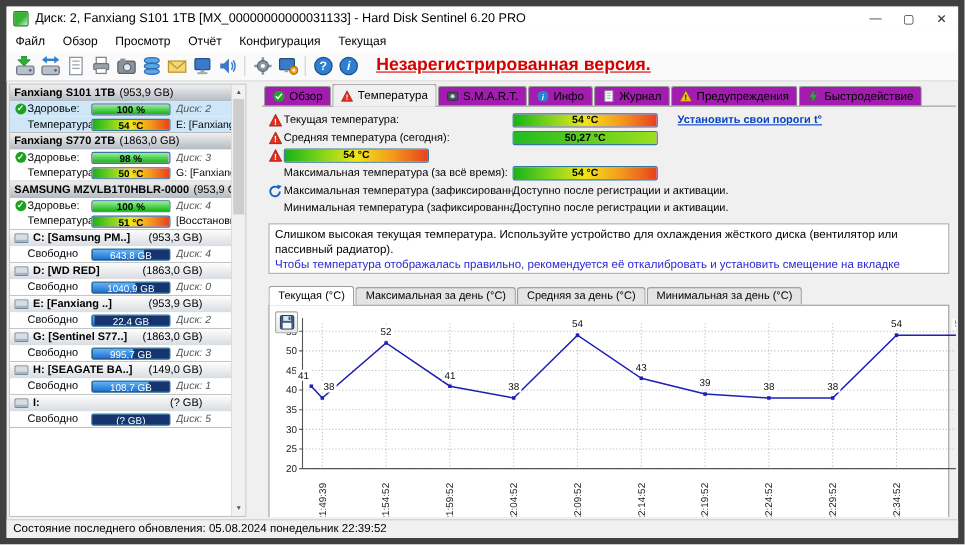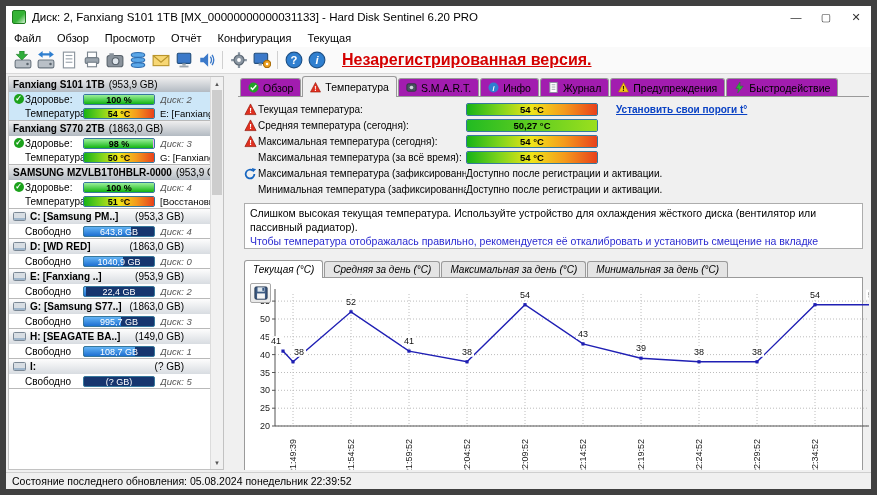--- a/index.html
+++ b/index.html
@@ -74,21 +74,21 @@
   .trow .tlabel { width: 208px; flex: none; white-space: nowrap; overflow: hidden; }
   .mbar { width: 132px; height: 13px; }
   .mbar .bar-text { line-height: 12px; font-size: 9.5px; }
   .locked-text { font-size: 10px; }
   .tlink { margin-left: 18px; font-size: 10px; font-weight: bold; color: #0a42c4; text-decoration: underline; white-space: nowrap; }
 
   .note-box { margin: 5px 6px 0 6px; background: #fff; border: 1px solid #adadad; height: 46px; padding: 2px 5px; font-size: 10.5px; line-height: 14px; overflow: hidden; flex: none; }
   .note2 { color: #2a2ad0; }
 
   .chart-tabs { display: flex; align-items: flex-end; margin: 11px 6px 0 6px; flex: none; }
-  .ctab { font-size: 10px; padding: 0 8px; border: 1px solid #9a9a9a; border-bottom: none; background: #e4e4e4; border-radius: 3px 3px 0 0; margin-right: 1px; height: 16px; line-height: 16px; white-space: nowrap; font-style: italic; }
+  .ctab { font-size: 10px; padding: 0 8px; border: 1px solid #9a9a9a; border-bottom: none; background: #e4e4e4; border-radius: 3px 3px 0 0; margin-right: 1px; height: 16px; line-height: 16px; white-space: nowrap; }
   .ctab.sel { background: #fff; height: 18px; line-height: 18px; margin-bottom: -1px; position: relative; z-index: 2; }
   .chart-panel { margin: 0 6px; background: #fff; border: 1px solid #9a9a9a; height: 202px; position: relative; flex: none; }
   .save-btn { position: absolute; left: 5px; top: 5px; width: 21px; height: 20px; border: 1px solid #a8a8a8; border-radius: 2px; background: linear-gradient(#fcfcfc,#e8e8e8); display: flex; align-items: center; justify-content: center; }
   #chart-svg { position: absolute; left: 0; top: 0; }
   #chart-svg text { font-family: "Liberation Sans", sans-serif; }
 
   
   .statusbar { height: 17px; border-top: 1px solid #cfcfcf; background: #f0f0f0; font-size: 10.5px; display: flex; align-items: center; padding-left: 6px; flex: none; }
 
   
@@ -360,21 +360,21 @@
             <span class="row-right it">Диск: 2</span>
           </div>
         </div>
 
         <div class="entry part">
           <div class="entry-header">
             <svg class="drive-ic" viewBox="0 0 13 9">
                 <rect x="0.5" y="0.5" width="12" height="8" rx="1" fill="#d7dde3" stroke="#7a8794"></rect>
                 <rect x="1" y="6" width="11" height="2" fill="#9fb6cc"></rect>
               </svg>
-            <span class="name">G: [Samsung S77..]</span>
+            <span class="name">G: [Sentinel S77..]</span>
             <span class="size">(1863,0 GB)</span>
           </div>
           <div class="entry-row">
             <span class="row-icon"></span>
             <span class="row-label">Свободно</span>
             <span class="bar freebar">
                 <span class="fill free" style="width: 53%;"></span>
                 <span class="bar-text white">995,7 GB</span>
               </span>
             <span class="row-right it">Диск: 3</span>
@@ -512,21 +512,20 @@
               <span class="bar-text">50,27 °C</span>
             </span>
         </div>
         <div class="trow">
           <span class="ticon">
               <svg width="13" height="13" viewBox="0 0 14 14">
                 <polygon points="7,1 13,12.5 1,12.5" fill="#e03020" stroke="#901000" stroke-width="0.7"></polygon>
                 <text x="7" y="11" text-anchor="middle" font-size="8.5" font-weight="bold" fill="#fff">!</text>
               </svg>
             </span>
-          <span class="tlabel">Максимальная температура (сегодня):</span>
           <span class="bar mbar">
               <span class="fill tempgrad"></span>
               <span class="bar-text">54 °C</span>
             </span>
         </div>
         <div class="trow">
           <span class="ticon"></span>
           <span class="tlabel">Максимальная температура (за всё время):</span>
           <span class="bar mbar">
               <span class="fill tempgrad"></span>
@@ -551,22 +550,22 @@
       </div>
 
       <div class="note-box">
         <span class="note1">Слишком высокая текущая температура. Используйте устройство для охлаждения жёсткого диска (вентилятор или пассивный радиатор).</span>
         <br>
         <span class="note2">Чтобы температура отображалась правильно, рекомендуется её откалибровать и установить смещение на вкладке S.M.A.R.T.</span>
       </div>
 
       <div class="chart-tabs">
         <span class="ctab sel">Текущая (°C)</span>
+        <span class="ctab">Максимальная за день (°C)</span>
         <span class="ctab">Средняя за день (°C)</span>
-        <span class="ctab">Максимальная за день (°C)</span>
         <span class="ctab">Минимальная за день (°C)</span>
       </div>
 
       <div class="chart-panel">
         <div id="chart-svg"><svg width="643" height="200" viewBox="0 0 643 200">
               <line x1="30" y1="23.1" x2="636" y2="23.1" stroke="#bcbcbc" stroke-width="1" stroke-dasharray="1,2"></line>
               <line x1="27" y1="23.1" x2="30" y2="23.1" stroke="#555"></line>
               <text x="25" y="26.1" text-anchor="end" font-size="9" fill="#222">55</text>
               <line x1="30" y1="41.0" x2="636" y2="41.0" stroke="#bcbcbc" stroke-width="1" stroke-dasharray="1,2"></line>
               <line x1="27" y1="41.0" x2="30" y2="41.0" stroke="#555"></line>

